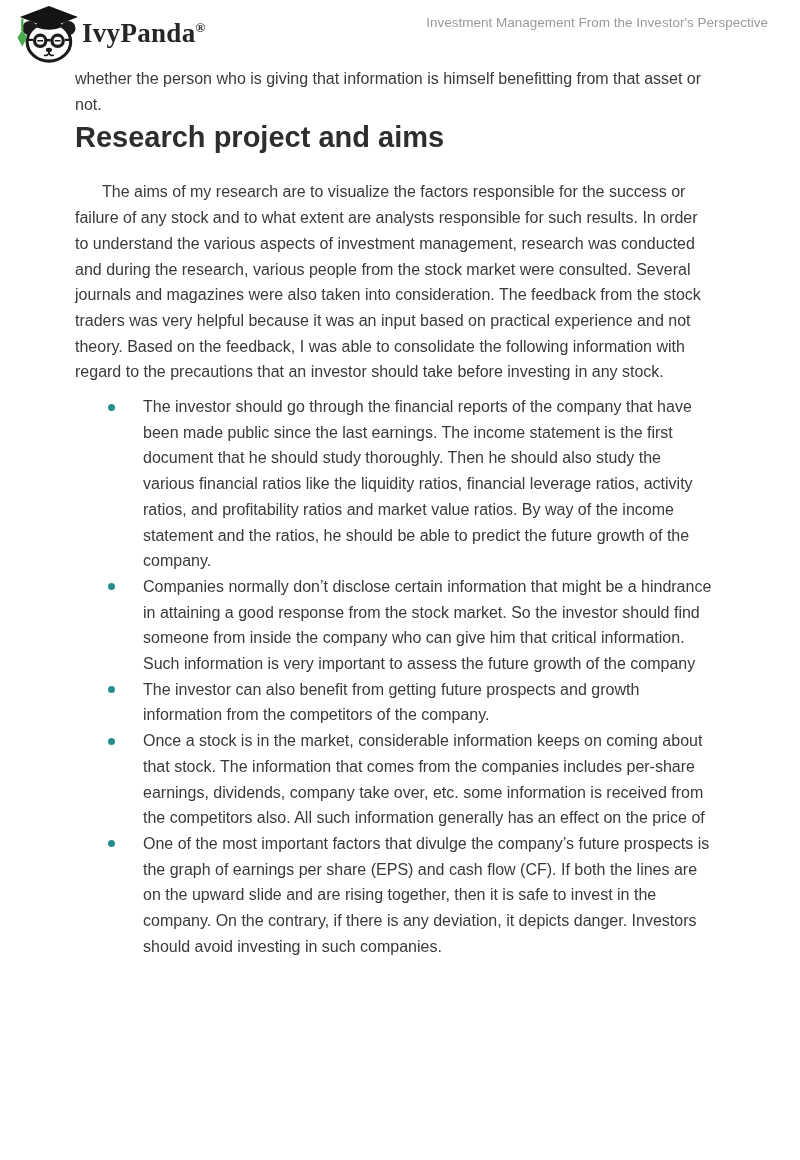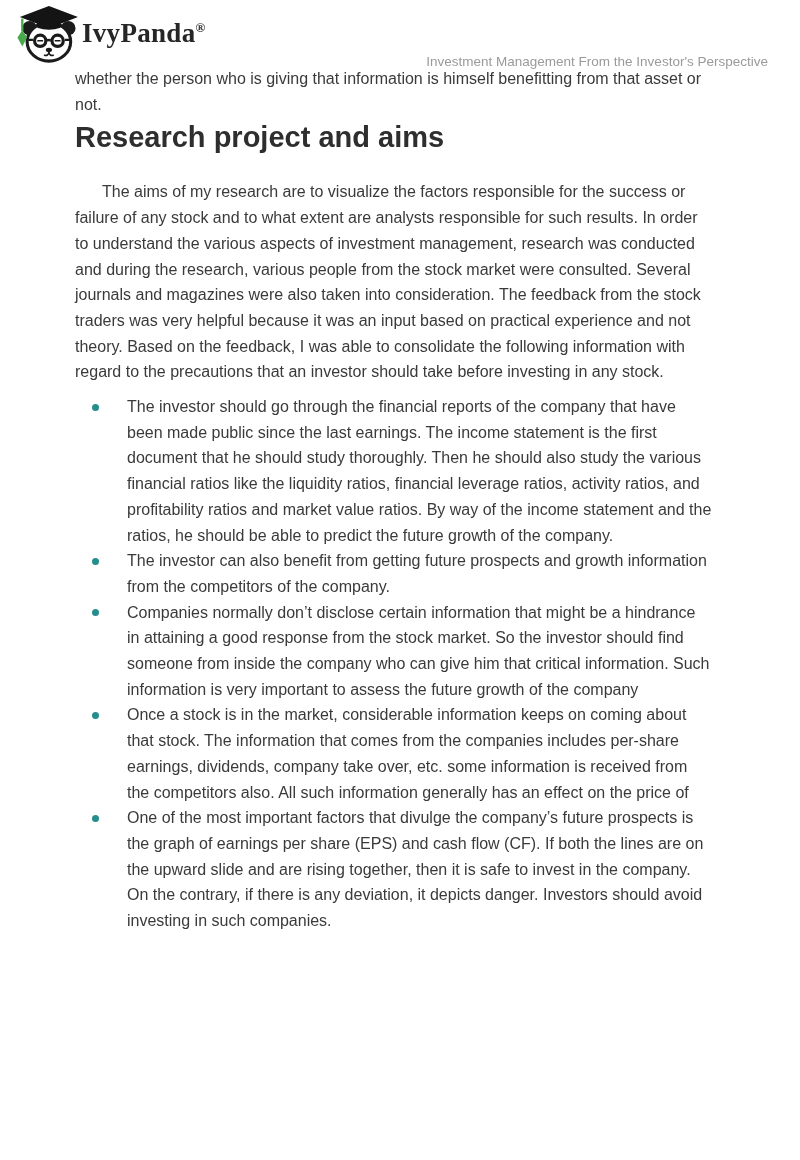--- a/index.html
+++ b/index.html
@@ -23,37 +23,36 @@
     position: absolute; left: 82px; top: 18px;
     font-family: "Liberation Serif", serif;
     font-weight: bold; font-size: 27px; color: #262626;
     letter-spacing: 0.3px; white-space: nowrap;
   }
   .brand sup { font-size: 13px; vertical-align: super; line-height: 0; }
   .doc-title {
     position: absolute; right: 32px; top: 15px;
     font-size: 13.5px; color: var(--header-title-text, #9a9a9a);
     white-space: nowrap;
-    margin-top: 39px;
   }
 
   
   .content {
     position: absolute; left: 75px; top: 66px; width: 637px;
     font-size: 16px; line-height: 25.7px;
     color: var(--body-text, #3a3a3a);
   }
   .content h1 {
     font-size: 29px; line-height: 34px; font-weight: bold;
     color: var(--heading-text, #2e2e2e);
     margin: 3px 0 25px 0;
   }
   .p-indent { text-indent: 27px; margin-top: 16px; }
   ul.precautions { list-style: none; margin-top: 9px; padding-left: 52px; }
-  ul.precautions li { position: relative; }
+  ul.precautions li { position: relative; margin-left: 16px; }
   ul.precautions li::before {
     content: "";
     position: absolute; left: -35px; top: 9.5px;
     width: 7px; height: 7px; border-radius: 50%;
     background: var(--bullet, #268d8d);
   }
 
   
   .footer-url {
     position: absolute; right: 32px; top: 1128px;
@@ -97,21 +96,21 @@
     <div class="brand"><span>IvyPanda</span><sup>®</sup></div>
     <div class="doc-title">Investment Management From the Investor's Perspective</div>
   </header>
 
   <main class="content">
     <p>whether the person who is giving that information is himself benefitting from that asset or not.</p>
     <h1>Research project and aims</h1>
     <p class="p-indent">The aims of my research are to visualize the factors responsible for the success or failure of any stock and to what extent are analysts responsible for such results. In order to understand the various aspects of investment management, research was conducted and during the research, various people from the stock market were consulted. Several journals and magazines were also taken into consideration. The feedback from the stock traders was very helpful because it was an input based on practical experience and not theory. Based on the feedback, I was able to consolidate the following information with regard to the precautions that an investor should take before investing in any stock.</p>
     <ul class="precautions">
       <li>The investor should go through the financial reports of the company that have been made public since the last earnings. The income statement is the first document that he should study thoroughly. Then he should also study the various financial ratios like the liquidity ratios, financial leverage ratios, activity ratios, and profitability ratios and market value ratios. By way of the income statement and the ratios, he should be able to predict the future growth of the company.</li>
+      <li>Companies normally don’t disclose certain information that might be a hindrance in attaining a good response from the stock market. So the investor should find someone from inside the company who can give him that critical information. Such information is very important to assess the future growth of the company</li>
       <li>The investor can also benefit from getting future prospects and growth information from the competitors of the company.</li>
-      <li>Companies normally don’t disclose certain information that might be a hindrance in attaining a good response from the stock market. So the investor should find someone from inside the company who can give him that critical information. Such information is very important to assess the future growth of the company</li>
       <li>Once a stock is in the market, considerable information keeps on coming about that stock. The information that comes from the companies includes per-share earnings, dividends, company take over, etc. some information is received from the competitors also. All such information generally has an effect on the price of</li>
       <li>One of the most important factors that divulge the company’s future prospects is the graph of earnings per share (EPS) and cash flow (CF). If both the lines are on the upward slide and are rising together, then it is safe to invest in the company. On the contrary, if there is any deviation, it depicts danger. Investors should avoid investing in such companies.</li>
     </ul>
   </main>
 
 
 </div>
 
 </body></html>

